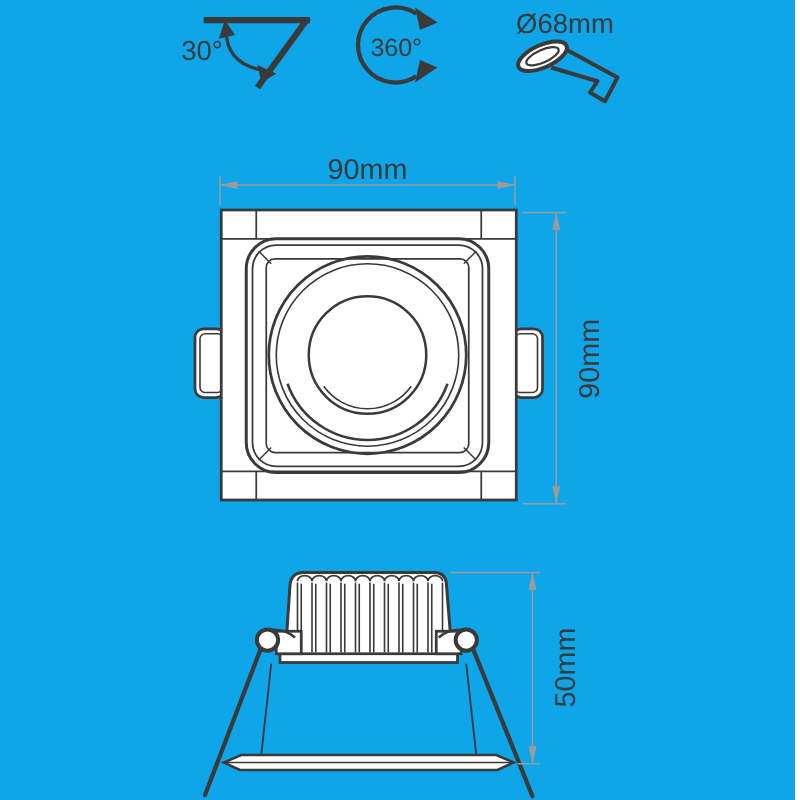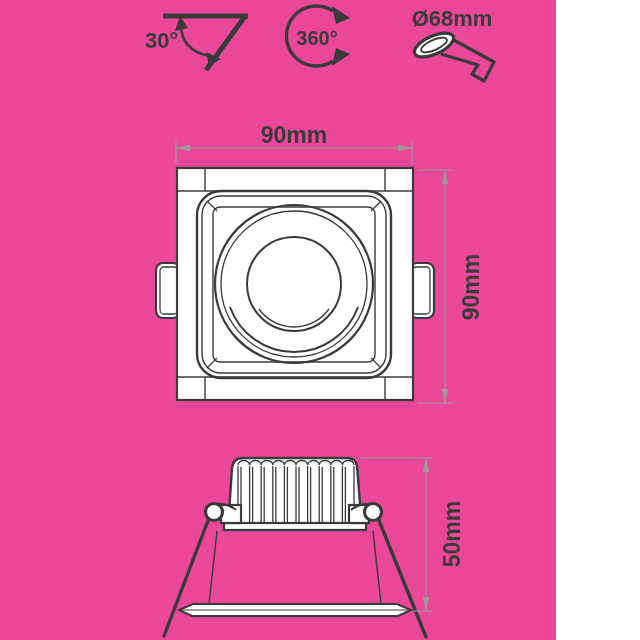--- a/index.html
+++ b/index.html
@@ -1,20 +1,20 @@
 <!DOCTYPE html>
 <html><head>
 <meta charset="utf-8">
 <style>
   html,body{margin:0;padding:0;}
   body{
     width:640px;height:640px;background:#ffffff;
     font-family:"Liberation Sans", sans-serif;
   }
-  .canvas{position:relative;width:556px;height:640px;background:#ec4899;overflow:hidden;font-weight:bold;}
+  .canvas{position:relative;width:636px;height:640px;background:#0ea5e9;overflow:hidden;}
   svg{display:block;}
   svg text{
     font-family:"Liberation Sans", sans-serif;
     fill:#3a3a3a;
   }
   .dim-text{font-size:23px;}
   .icon-text{font-size:22px;}
   .icon-text-sm{font-size:20px;}
 </style>
 </head>

